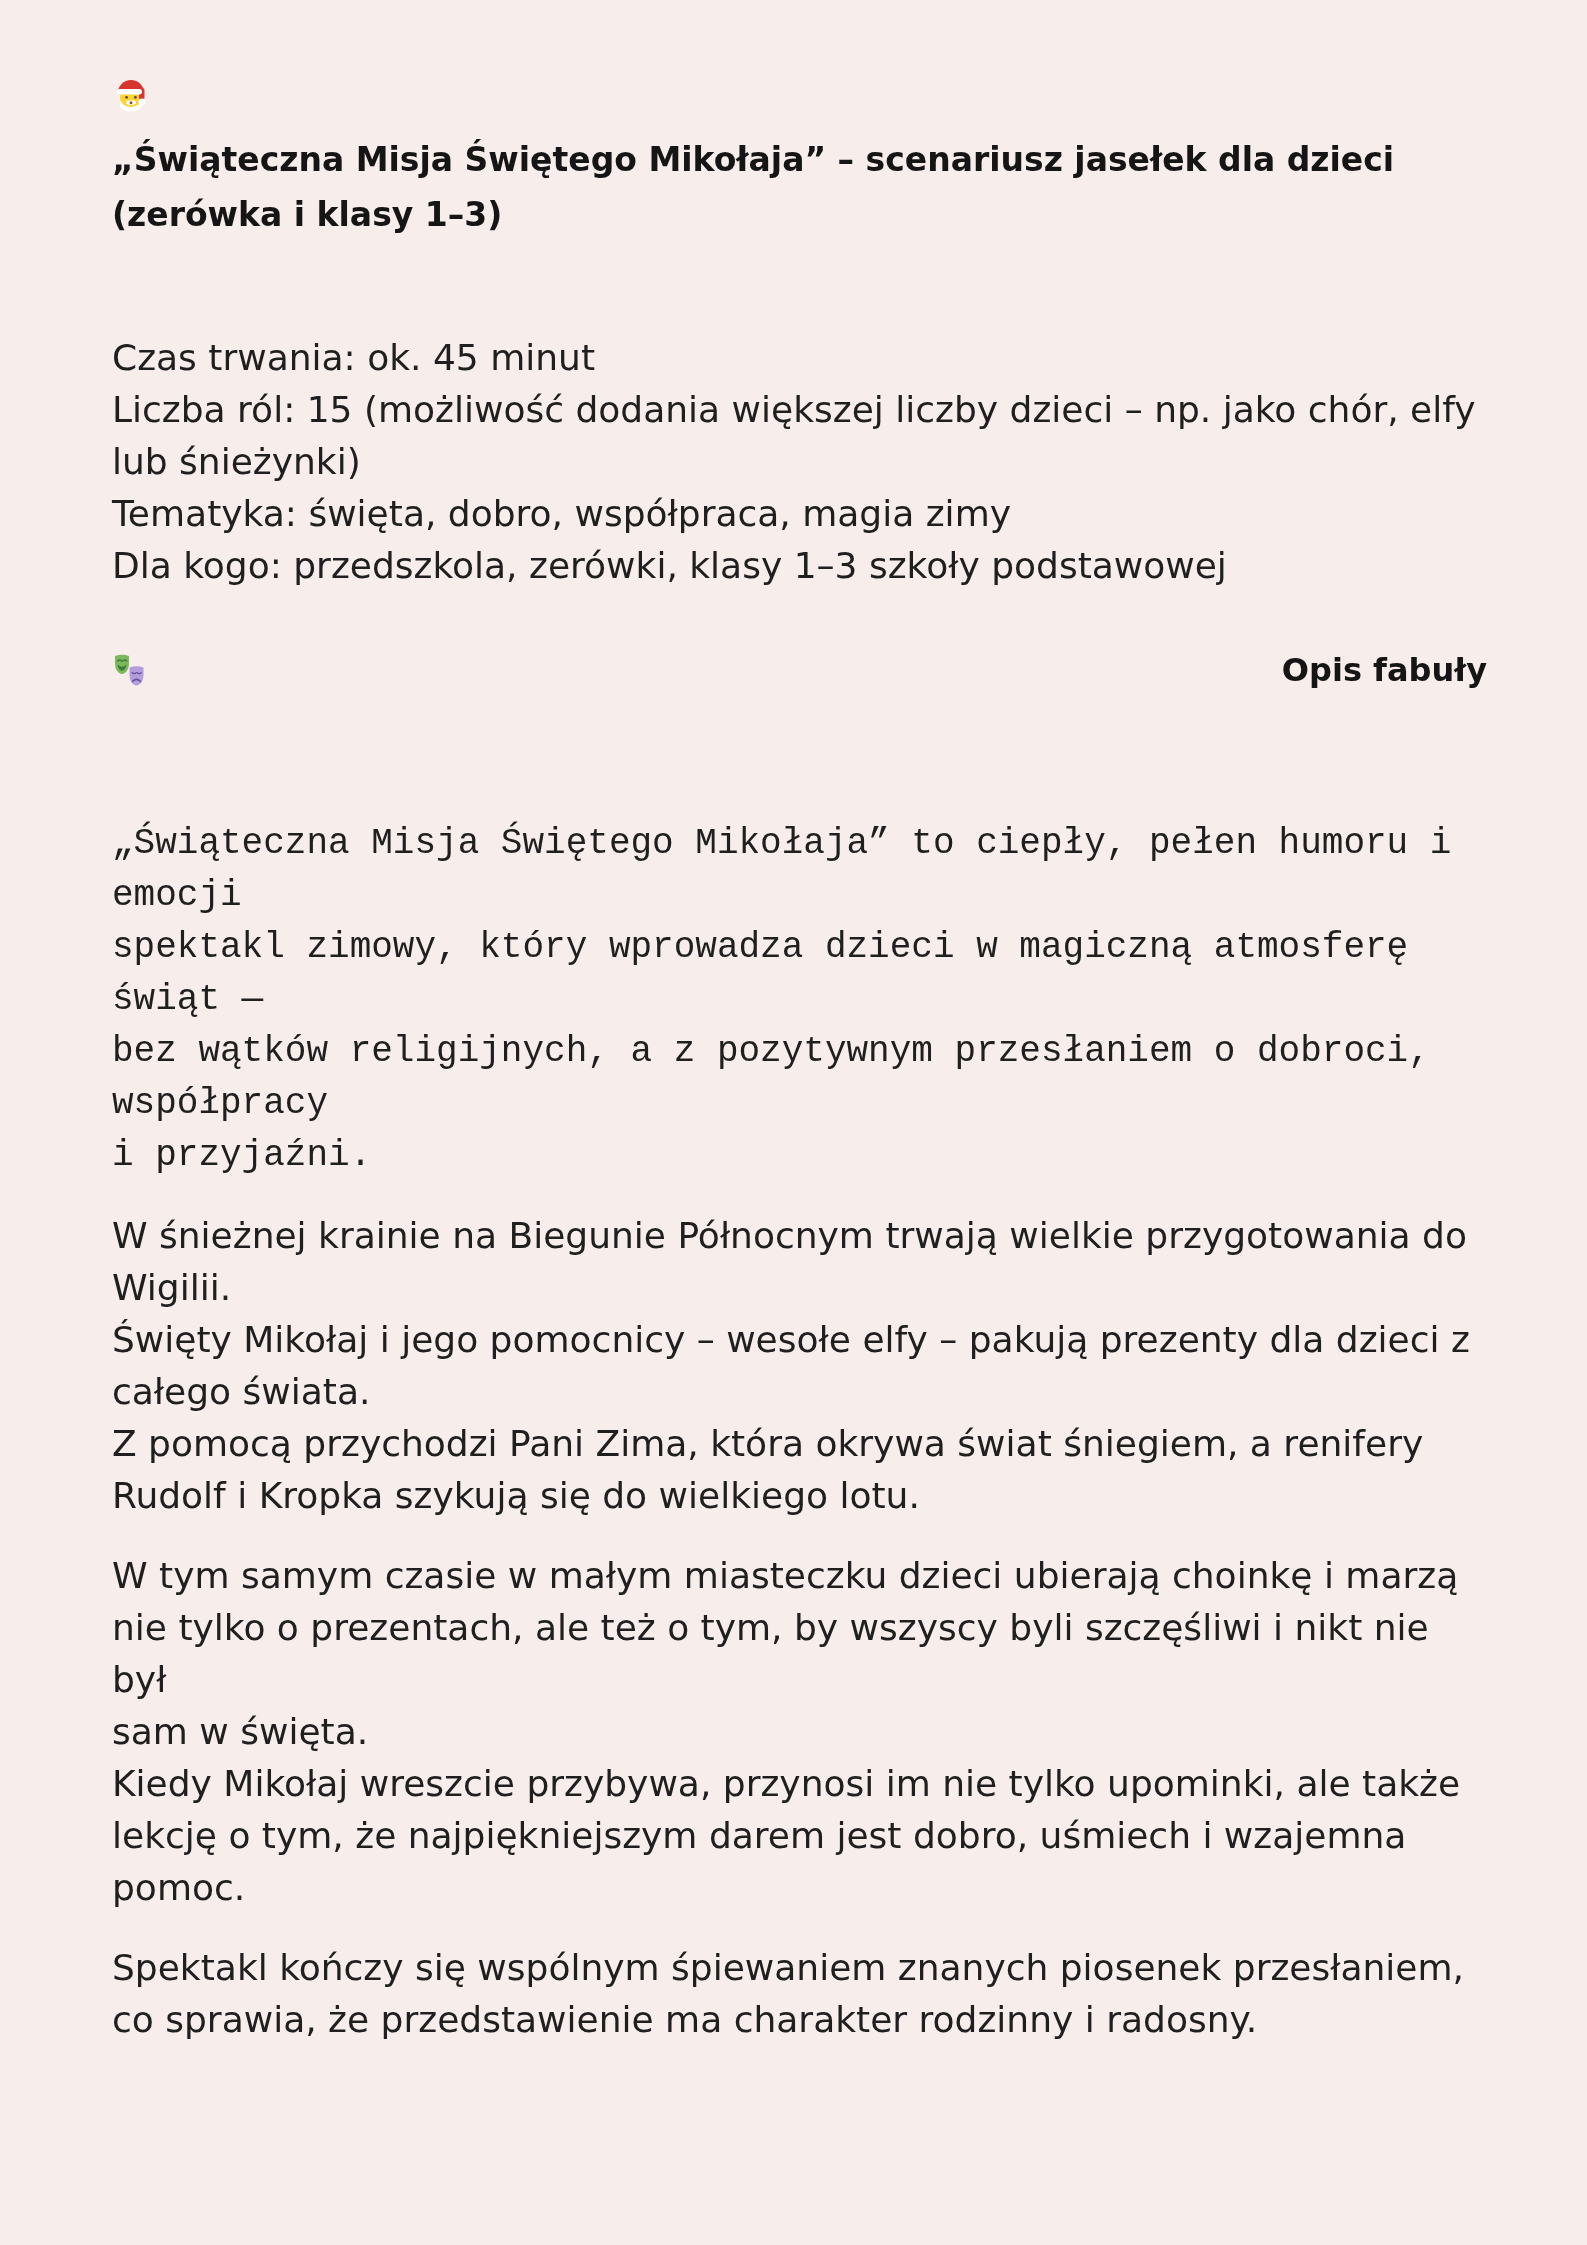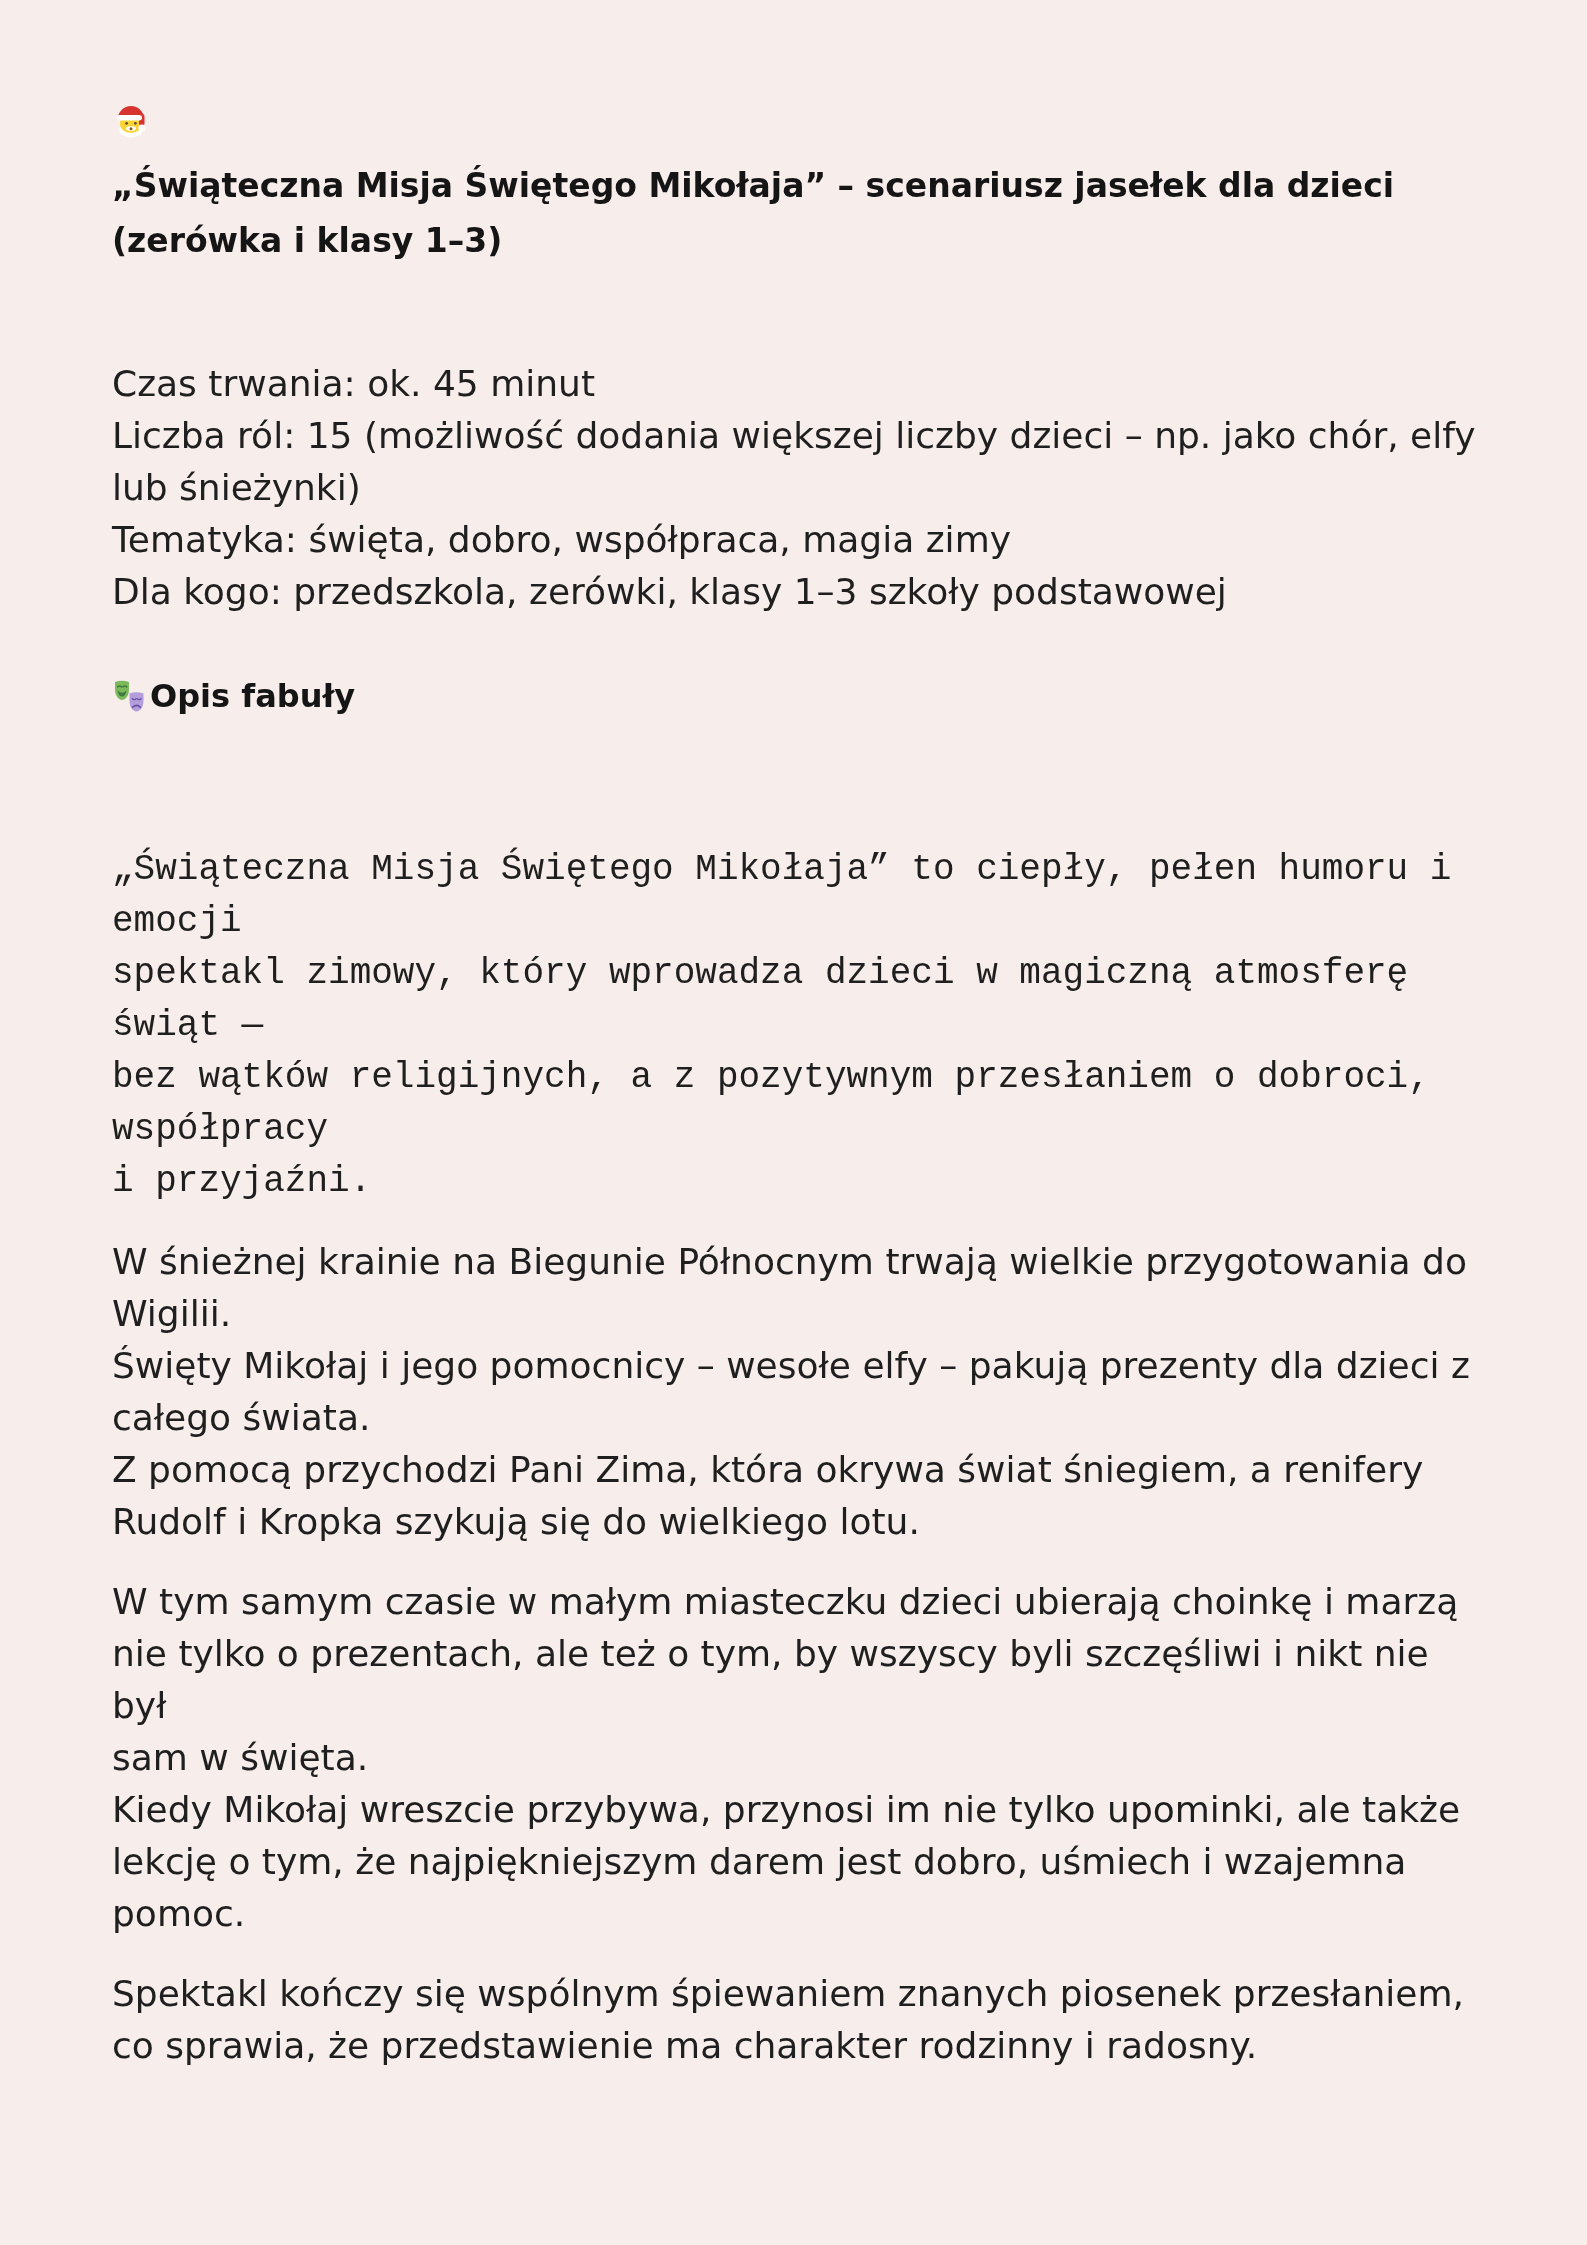--- a/index.html
+++ b/index.html
@@ -5,21 +5,21 @@
   * { margin: 0; padding: 0; box-sizing: border-box; }
   html, body { width: 1587px; }
   body {
     background: #f7edea;
     font-family: "DejaVu Sans", "Liberation Sans", sans-serif;
     color: #1f1f1f;
   }
   .page {
     width: 1587px;
     height: 2245px;
-    padding: 100px 100px 0 112px;
+    padding: 74px 100px 0 112px;
     overflow: hidden;
   }
   .emoji-line { height: 42px; }
   .emoji-line svg { display: block; }
   .title {
     margin-top: 16px;
     font-size: 33px;
     font-weight: 700;
     line-height: 55px;
     color: #151515;
@@ -29,25 +29,26 @@
     font-size: 36px;
     line-height: 52px;
     white-space: pre-line;
     color: #1f1f1f;
   }
   .meta-block { margin-top: 90px; }
   .section-heading {
     margin-top: 50px;
     display: flex;
     align-items: center;
-    gap: 2px;
+    gap: 12px;
     font-size: 32px;
     font-weight: 700;
     line-height: 56px;
     color: #151515;
+    justify-content: space-between;
   }
   .section-heading .icon { flex: 0 0 auto; display: inline-flex; }
   .para-first { margin-top: 120px; font-family: Liberation Mono, monospace; }
   .para { margin-top: 28px; }
 </style>
 </head>
 <body>
 
 <div class="page">
 

